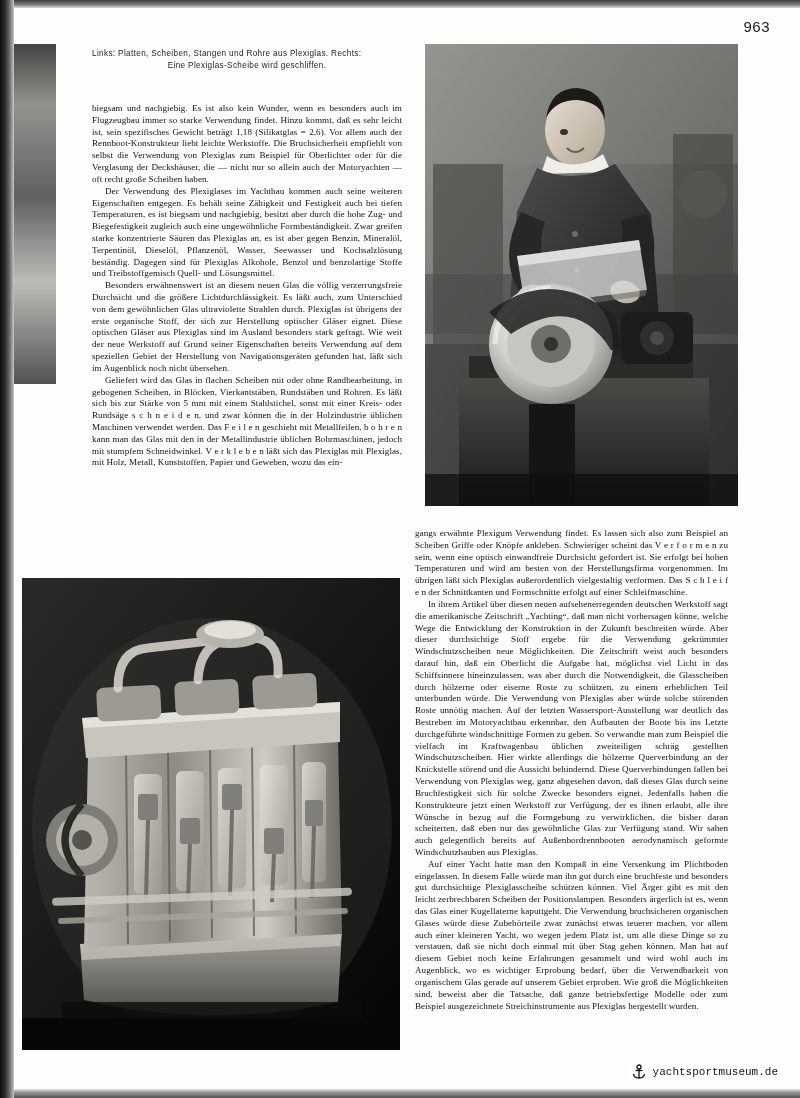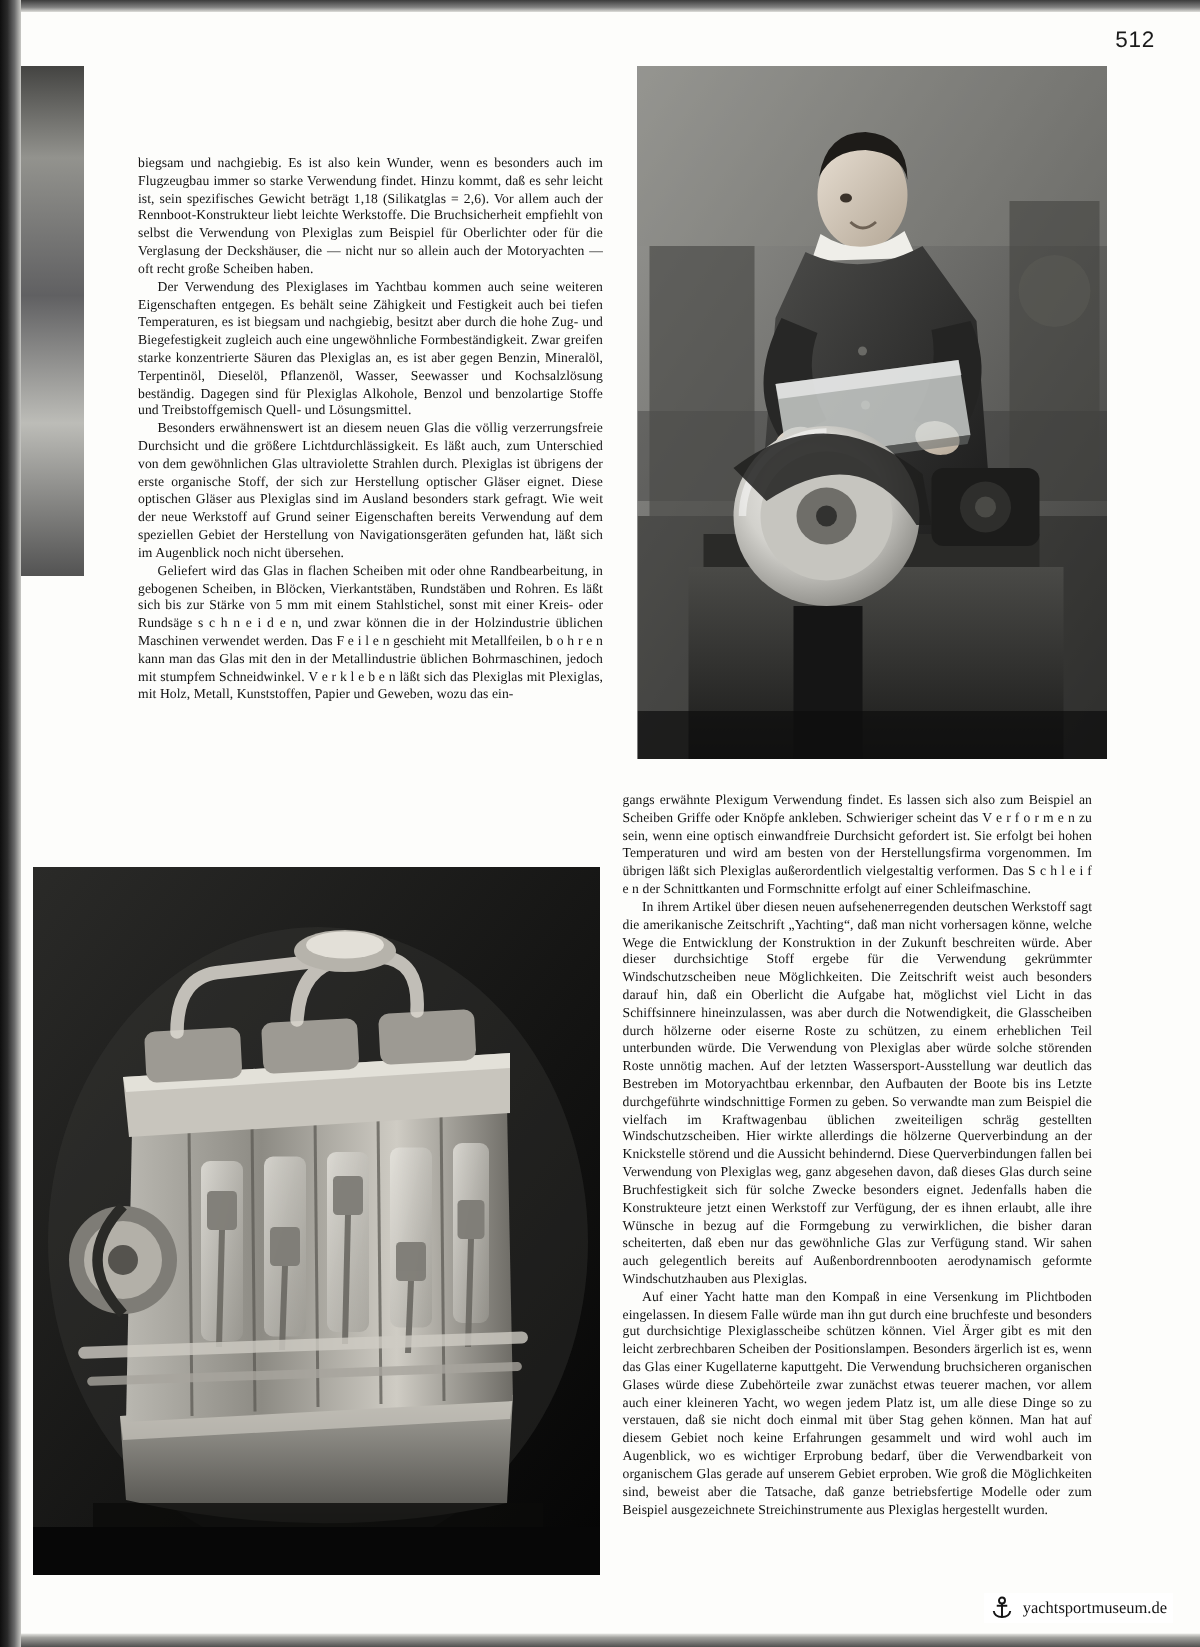--- a/index.html
+++ b/index.html
@@ -118,21 +118,21 @@
     background: linear-gradient(to bottom, #3a3a38 0%, #8d8d88 18%, #58585a 45%, #b9b9b4 70%, #4a4a4a 100%);
     opacity: .95;
   }
   .footer-badge {
     position: absolute;
     right: 18px;
     bottom: 16px;
     display: flex;
     align-items: center;
     gap: 6px;
-    font-family: Liberation Serif, serif;
+    font-family: Liberation Mono, monospace;
     font-size: 11px;
     color: #141414;
     background: #ffffff;
     padding: 2px 4px;
     margin-top: 36px;
   }
   .footer-badge .anchor-ico {
     width: 16px; height: 16px;
     display: inline-block;
   }
@@ -148,22 +148,26 @@
 </style>
 </head>
 <body>
 
 <div class="page">
 
   <div class="scan-edge-top"></div>
   <div class="scan-edge-left"></div>
   <div class="photo-strip-topleft"></div>
 
-  <div class="page-number">512</div>
-
+  <div class="page-number">963</div>
+
+  <div class="caption">
+    <span class="cap-line1">Links:  Platten, Scheiben, Stangen und Rohre aus Plexiglas.        Rechts:</span>
+    <span class="cap-line2">Eine Plexiglas-Scheibe wird geschliffen.</span>
+  </div>
 
   <div class="photo-right">
     <svg width="313" height="462" viewBox="0 0 313 462" preserveAspectRatio="none">
       <defs>
         <linearGradient id="bgWall" x1="0" y1="0" x2="1" y2="1">
           <stop offset="0%" stop-color="#9a9a96"></stop>
           <stop offset="45%" stop-color="#6f6f6c"></stop>
           <stop offset="100%" stop-color="#3a3a38"></stop>
         </linearGradient>
         <linearGradient id="coatG" x1="0" y1="0" x2="1" y2="1">

